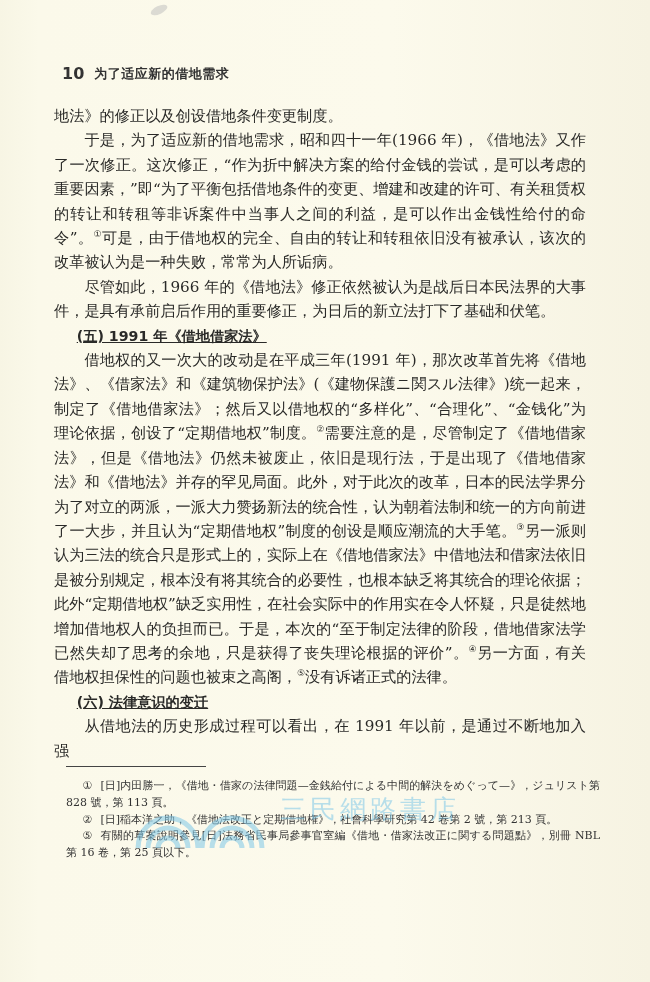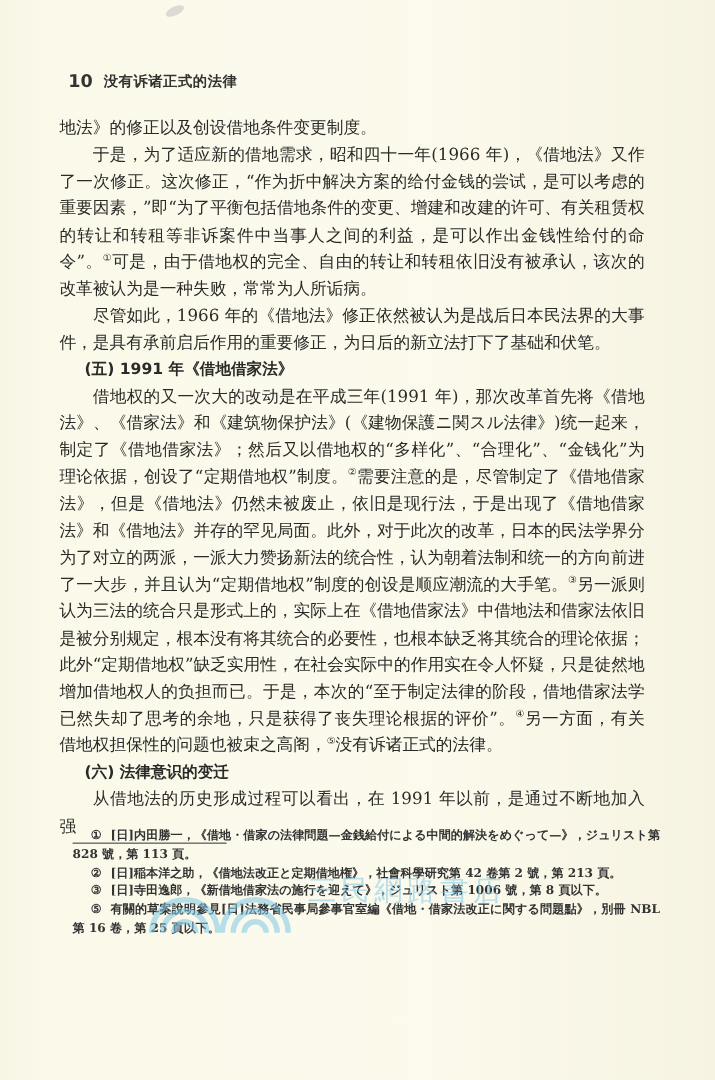--- a/index.html
+++ b/index.html
@@ -25,30 +25,30 @@
     .body-text {
       position: absolute; left: 54px; top: 104px; width: 532px;
       font-size: 15.2px; line-height: 24.4px;
       text-align: justify;
     }
     .body-text p { margin: 0; }
     .body-text p.indent { text-indent: 2em; }
     .body-text .section-heading {
       margin: 0; text-indent: 1.6em;
       font-family: "DejaVu Sans", "Liberation Sans", sans-serif;
-      font-weight: bold; font-size: 14.2px;
+      font-weight: bold; font-size: 14.2px; text-decoration: underline;
     }
     sup.fnref { font-size: 9px; vertical-align: super; line-height: 0; }
     .footnote-rule {
       position: absolute; left: 66px; top: 766px; width: 140px; height: 1px;
       background: #444;
     }
     .footnotes {
-      position: absolute; left: 66px; top: 752px; width: 534px;
-      font-size: 11px; line-height: 16.8px; text-align: justify; color: #333; font-weight: bold;
+      position: absolute; left: 66px; top: 778px; width: 534px;
+      font-size: 11px; line-height: 16.8px; text-align: justify; color: #333;
     }
     .footnotes p { margin: 0; text-indent: 1.5em; }
     .footnotes .fn-mark { margin-right: 8px; }
     .watermark {
       position: absolute; left: 130px; top: 790px; width: 400px; height: 50px;
       pointer-events: none; opacity: 0.55;
     }
     .watermark .arcs {
       position: absolute; left: 0; top: 0;
     }
@@ -63,21 +63,21 @@
     }
   </style>
 </head>
 <body>
 
 <div class="page">
   <div class="smudge"></div>
 
   <div class="running-head">
     <span class="pgno">10</span>
-    <span class="book-title">没有诉诸正式的法律</span>
+    <span class="book-title">为了适应新的借地需求</span>
   </div>
 
   <div class="body-text">
     <p>地法》的修正以及创设借地条件变更制度。</p>
 
     <p class="indent"><span>于是，为了适应新的借地需求，昭和四十一年(1966 年)，《借地法》又作了一次修正。这次修正，“作为折中解决方案的给付金钱的尝试，是可以考虑的重要因素，”即“为了平衡包括借地条件的变更、增建和改建的许可、有关租赁权的转让和转租等非诉案件中当事人之间的利益，是可以作出金钱性给付的命令”。</span><sup class="fnref">①</sup><span>可是，由于借地权的完全、自由的转让和转租依旧没有被承认，该次的改革被认为是一种失败，常常为人所诟病。</span></p>
 
     <p class="indent">尽管如此，1966 年的《借地法》修正依然被认为是战后日本民法界的大事件，是具有承前启后作用的重要修正，为日后的新立法打下了基础和伏笔。</p>
 
     <p class="section-heading">(五) 1991 年《借地借家法》</p>
@@ -87,21 +87,20 @@
     <p class="section-heading">(六) 法律意识的变迁</p>
 
     <p class="indent">从借地法的历史形成过程可以看出，在 1991 年以前，是通过不断地加入强</p>
   </div>
 
   <div class="footnote-rule"></div>
 
   <div class="footnotes">
     <p><span class="fn-mark">①</span><span>[日]内田勝一，《借地・借家の法律問題—金銭給付による中間的解決をめぐって—》，ジュリスト第 828 號，第 113 頁。</span></p>
     <p><span class="fn-mark">②</span><span>[日]稲本洋之助，《借地法改正と定期借地権》，社會科學研究第 42 卷第 2 號，第 213 頁。</span></p>
-    <p><span class="fn-mark">③</span><span>[日]寺田逸郎，《新借地借家法の施行を迎えて》，ジュリスト第 1006 號，第 8 頁以下。</span></p>
     <p><span class="fn-mark">⑤</span><span>有關的草案說明參見[日]法務省民事局參事官室編《借地・借家法改正に関する問題點》，別冊 NBL 第 16 卷，第 25 頁以下。</span></p>
   </div>
 
   <div class="watermark">
     <svg class="arcs" width="150" height="60" viewBox="0 0 150 60">
       <g fill="none" stroke="#7fc8e8" stroke-width="5">
         <path d="M8 58 A30 30 0 0 1 68 58"></path>
         <path d="M18 58 A20 20 0 0 1 58 58"></path>
         <path d="M28 58 A10 10 0 0 1 48 58"></path>
         <path d="M72 58 A30 30 0 0 1 132 58"></path>

